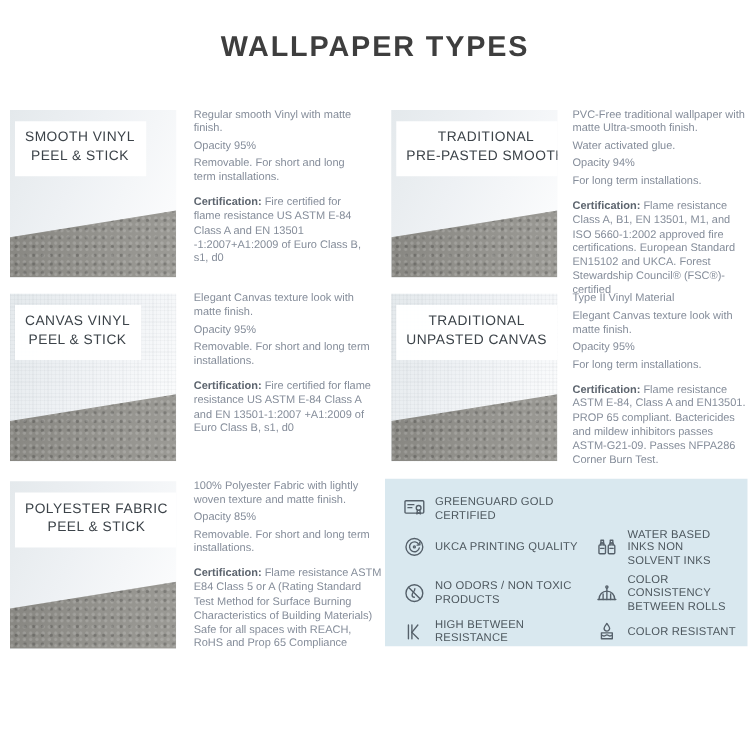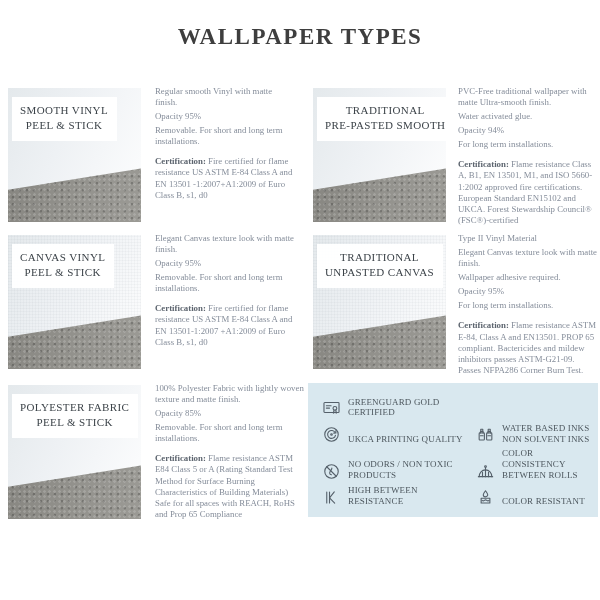--- a/index.html
+++ b/index.html
@@ -1,17 +1,17 @@
 <!DOCTYPE html>
 <html><head>
 <meta charset="utf-8">
 <style>
   html,body{margin:0;padding:0;background:#ffffff;}
   body{width:600px;height:600px;font-family:"Liberation Sans",sans-serif;}
-  .page{position:relative;width:600px;height:600px;overflow:hidden;background:#fff;font-family:Liberation Serif, serif;}
+  .page{position:relative;width:600px;height:600px;overflow:hidden;background:#fff;}
 
   .title{position:absolute;top:24px;left:0;right:0;margin:0;text-align:center;
          font-size:23px;font-weight:600;letter-spacing:1.5px;color:#3e3e3e;}
 
   
   .card-img{position:absolute;width:133px;height:134px;overflow:hidden;
             background:linear-gradient(115deg,#e4e9ec 0%,#eef1f4 40%,#fafbfc 85%);}
   .card-img.canvas{background:
       repeating-linear-gradient(0deg, rgba(120,130,140,.05) 0 1px, transparent 1px 3px),
       repeating-linear-gradient(90deg, rgba(120,130,140,.05) 0 1px, transparent 1px 3px),
@@ -42,21 +42,21 @@
   .pos-txt2{left:458px;top:86px;width:140px}
   .pos-txt3{left:155px;top:233px;width:147px}
   .pos-txt4{left:458px;top:233px;width:140px}
   .pos-txt5{left:155px;top:383px;width:151px}
 
   
   .features{position:absolute;left:308px;top:383px;width:290px;height:134px;
             background:#d9e8ef;box-sizing:border-box;padding:13px 8px 10px 14px;
             display:grid;grid-template-columns:150px 1fr;grid-template-rows:repeat(4,1fr);
             column-gap:4px;row-gap:4px;}
-  .feature{display:flex;align-items:flex-end;gap:7px;font-size:9px;letter-spacing:.15px;
+  .feature{display:flex;align-items:center;gap:7px;font-size:9px;letter-spacing:.15px;
            color:#4d575e;line-height:1.2;}
   .feature .ficon{flex:0 0 auto;width:19px;height:19px;display:inline-flex;}
   .feature svg{width:19px;height:19px;stroke:#55606a;stroke-width:1.4;fill:none;
                stroke-linecap:round;stroke-linejoin:round;}
   .f0{grid-column:1;grid-row:1} .f1{grid-column:1;grid-row:2} .f2{grid-column:2;grid-row:2}
   .f3{grid-column:1;grid-row:3} .f4{grid-column:2;grid-row:3}
   .f5{grid-column:1;grid-row:4} .f6{grid-column:2;grid-row:4}
 </style>
 </head>
 <body>
@@ -111,21 +111,20 @@
   <div class="card-img canvas pos-img4">
     <div class="concrete"></div>
     <div class="band">
       <span>TRADITIONAL</span>
       <span>UNPASTED CANVAS</span>
     </div>
   </div>
   <div class="txt pos-txt4">
     <p>Type II Vinyl Material</p>
     <p>Elegant Canvas texture look with matte finish.</p>
-    <p>Wallpaper adhesive required.</p>
     <p>Opacity 95%</p>
     <p>For long term installations.</p>
     <p class="cert"><span class="cert-label">Certification:</span> <span>Flame resistance ASTM E-84, Class A and EN13501. PROP 65 compliant. Bactericides and mildew inhibitors passes ASTM-G21-09. Passes NFPA286 Corner Burn Test.</span></p>
   </div>
 
   <div class="card-img pos-img5">
     <div class="concrete"></div>
     <div class="band">
       <span>POLYESTER FABRIC</span>
       <span>PEEL &amp; STICK</span>

